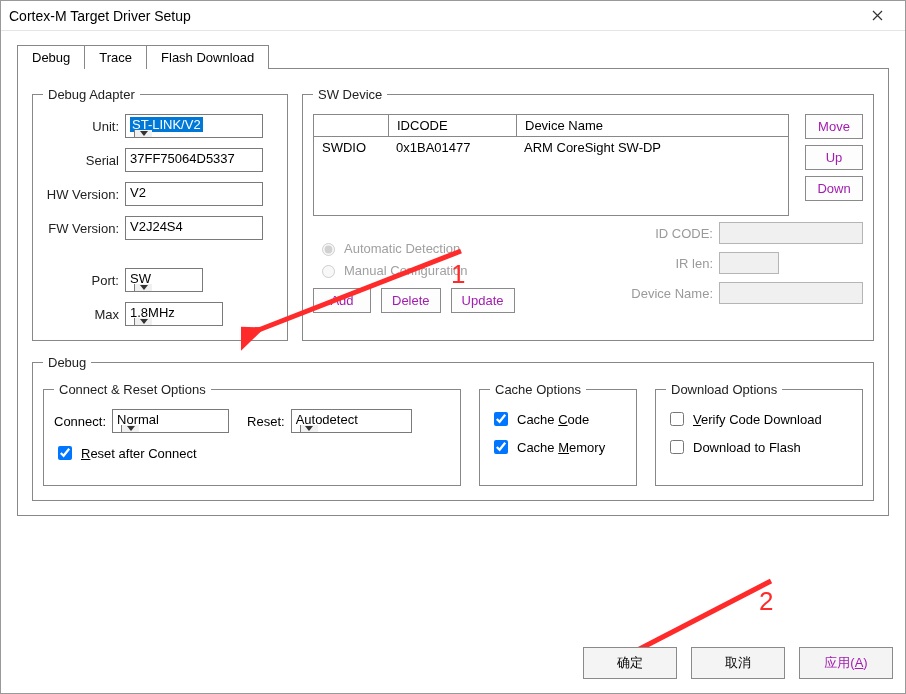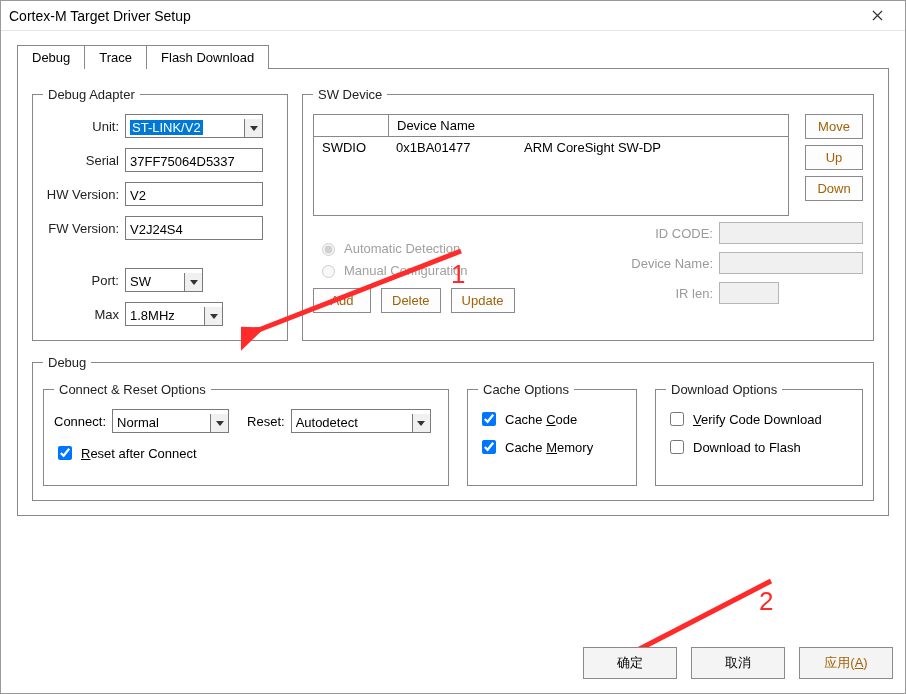--- a/index.html
+++ b/index.html
@@ -88,22 +88,23 @@
     width: 76px;
     text-align: right;
     color: #222;
   }
   .combo, .textfield {
     border: 1px solid #7a7a7a;
     height: 24px;
     padding: 2px 4px;
     background: #fff;
     display: flex;
-    align-items: flex-end;
+    align-items: flex-start;
     font-size: 13px;
+    flex-direction: column;
   }
   .combo {
     width: 120px;
     position: relative;
     justify-content: space-between;
   }
   .combo .arrow {
     width: 18px;
     height: 100%;
     border-left: 1px solid #7a7a7a;
@@ -145,40 +146,40 @@
   .swdev-grid-body .row { display: flex; }
   .swdev-btns { display: flex; flex-direction: column; gap: 6px; margin-left: 6px; }
   button.std {
     border: 1px solid #8a8a8a;
     background: #fdfdfd;
     padding: 4px 10px;
     font-size: 13px;
     min-width: 58px;
     cursor: pointer;
   }
-  button.std:disabled, .disabled { color: #a16207; cursor: default; }
+  button.std:disabled, .disabled { color: #a21caf; cursor: default; }
   .radio-row { display: flex; align-items: center; gap: 6px; margin: 18px 0 6px 4px; color: #a0a0a0; }
   .radio-row input { accent-color: #999; }
   .swdev-low {
     display: flex;
     gap: 12px;
     margin-top: 6px;
     align-items: flex-start;
   }
   .swdev-low-left { flex: 1; }
   .swdev-low-right { width: 260px; }
   .kv { display: flex; align-items: center; margin-bottom: 8px; gap: 6px; }
   .kv label { width: 110px; text-align: right; color: #9a9a9a; }
   .kv .textfield { flex: 1; background: #f0f0f0; border: 1px solid #b5b5b5; height: 22px; }
   .swdev-actions { display: flex; gap: 10px; margin-top: 10px; }
   
   .debug-group { margin-top: 14px; }
   .debug-group .inner { display: flex; gap: 18px; }
   .connect-reset { flex: 1.3; }
-  .cache-opts { width: 170px; }
+  .cache-opts { width: 158px; }
   .download-opts { width: 208px; }
   .checkbox-row { display: flex; align-items: center; gap: 6px; margin-bottom: 8px; }
   .checkbox-row input { width: 14px; height: 14px; }
   .underline-letter { text-decoration: underline; }
   
   .bottom-buttons {
     position: absolute;
     right: 12px;
     bottom: 14px;
     display: flex;
@@ -281,20 +282,21 @@
         </fieldset>
 
         <fieldset class="sw-device">
           <legend>SW Device</legend>
 
           <div class="swdev-top">
             <div class="swdev-grid-wrap">
               <div class="swdev-grid">
                 <div class="swdev-grid-head">
                   <div class="swdev-col-left"></div>
+                  <div class="swdev-col-id">IDCODE</div>
                   <div class="swdev-col-name">Device Name</div>
                 </div>
                 <div class="swdev-grid-body">
                   <div class="row">
                     <div class="swdev-col-left">SWDIO</div>
                     <div class="swdev-col-id" style="border-left:none">0x1BA01477</div>
                     <div class="swdev-col-name" style="border-left:none">ARM CoreSight SW-DP</div>
                   </div>
                 </div>
               </div>
@@ -321,26 +323,26 @@
                 <button class="std disabled" disabled="">Delete</button>
                 <button class="std disabled" disabled="">Update</button>
               </div>
             </div>
             <div class="swdev-low-right">
               <div class="kv">
                 <label>ID CODE:</label>
                 <div class="textfield"></div>
               </div>
               <div class="kv">
+                <label>IR len:</label>
+                <div class="textfield" style="flex:0 0 60px"></div>
+              </div>
+              <div class="kv">
                 <label>Device Name:</label>
                 <div class="textfield"></div>
-              </div>
-              <div class="kv">
-                <label>IR len:</label>
-                <div class="textfield" style="flex:0 0 60px"></div>
               </div>
             </div>
           </div>
         </fieldset>
       </div>
 
       <fieldset class="debug-group">
         <legend>Debug</legend>
         <div class="inner">
           <fieldset class="connect-reset">
@@ -349,21 +351,21 @@
               <label>Connect:</label>
               <div class="combo" style="width:117px">
                 <span>Normal</span>
                 <span class="arrow">
                     <svg viewBox="0 0 8 5">
                       <path d="M0 0 L4 5 L8 0 Z" fill="#333"></path>
                     </svg>
                   </span>
               </div>
               <label style="margin-left:12px">Reset:</label>
-              <div class="combo" style="width:140px">
+              <div class="combo" style="width:121px">
                 <span>Autodetect</span>
                 <span class="arrow">
                     <svg viewBox="0 0 8 5">
                       <path d="M0 0 L4 5 L8 0 Z" fill="#333"></path>
                     </svg>
                   </span>
               </div>
             </div>
             <div class="checkbox-row">
               <input type="checkbox" checked="" style="">

